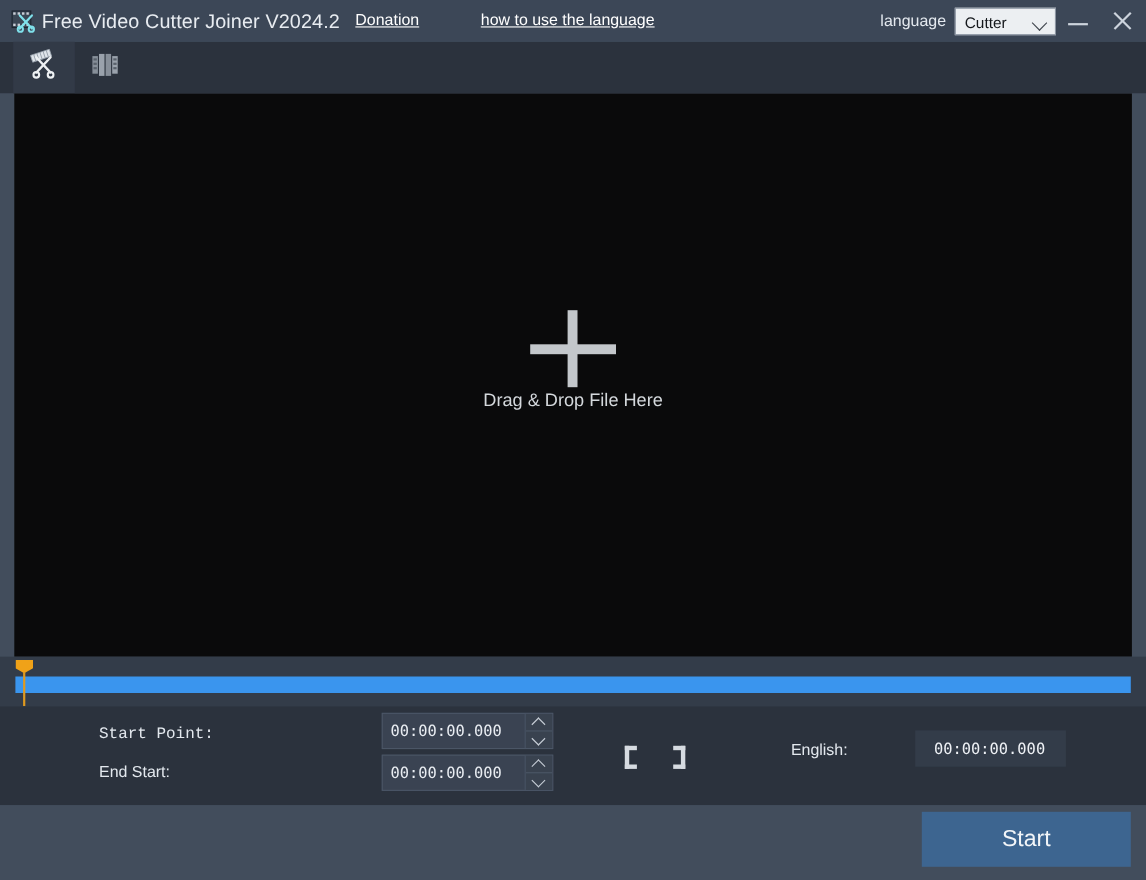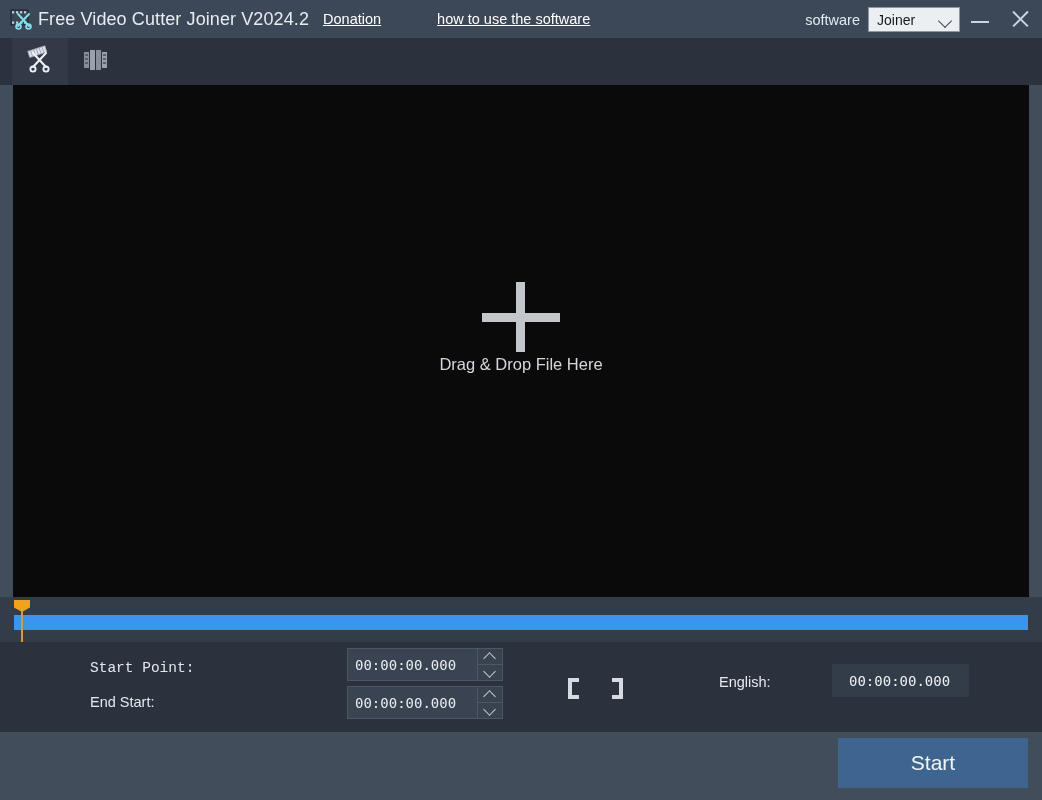--- a/index.html
+++ b/index.html
@@ -435,26 +435,26 @@
           <line x1="19" y1="6" x2="8" y2="18"></line>
         </g>
         <circle cx="8.5" cy="18.5" r="2.4" fill="none" stroke="#7fe0ea" stroke-width="1.8"></circle>
         <circle cx="18.5" cy="18.5" r="2.4" fill="none" stroke="#7fe0ea" stroke-width="1.8"></circle>
       </svg>
     </div>
 
     <div class="app-title">Free Video Cutter Joiner V2024.2</div>
 
     <div class="tb-link donation">Donation</div>
-    <div class="tb-link howto">how to use the software</div>
-
-    <div class="lang-label">software</div>
+    <div class="tb-link howto">how to use the language</div>
+
+    <div class="lang-label">language</div>
 
     <div class="lang-select">
-      <span>Joiner</span>
+      <span>Cutter</span>
       <span class="chev"></span>
     </div>
 
     <div class="win-btn min">
       <span class="minbar"></span>
     </div>
     <div class="win-btn close">
       <span class="xline a"></span>
       <span class="xline b"></span>
     </div>

